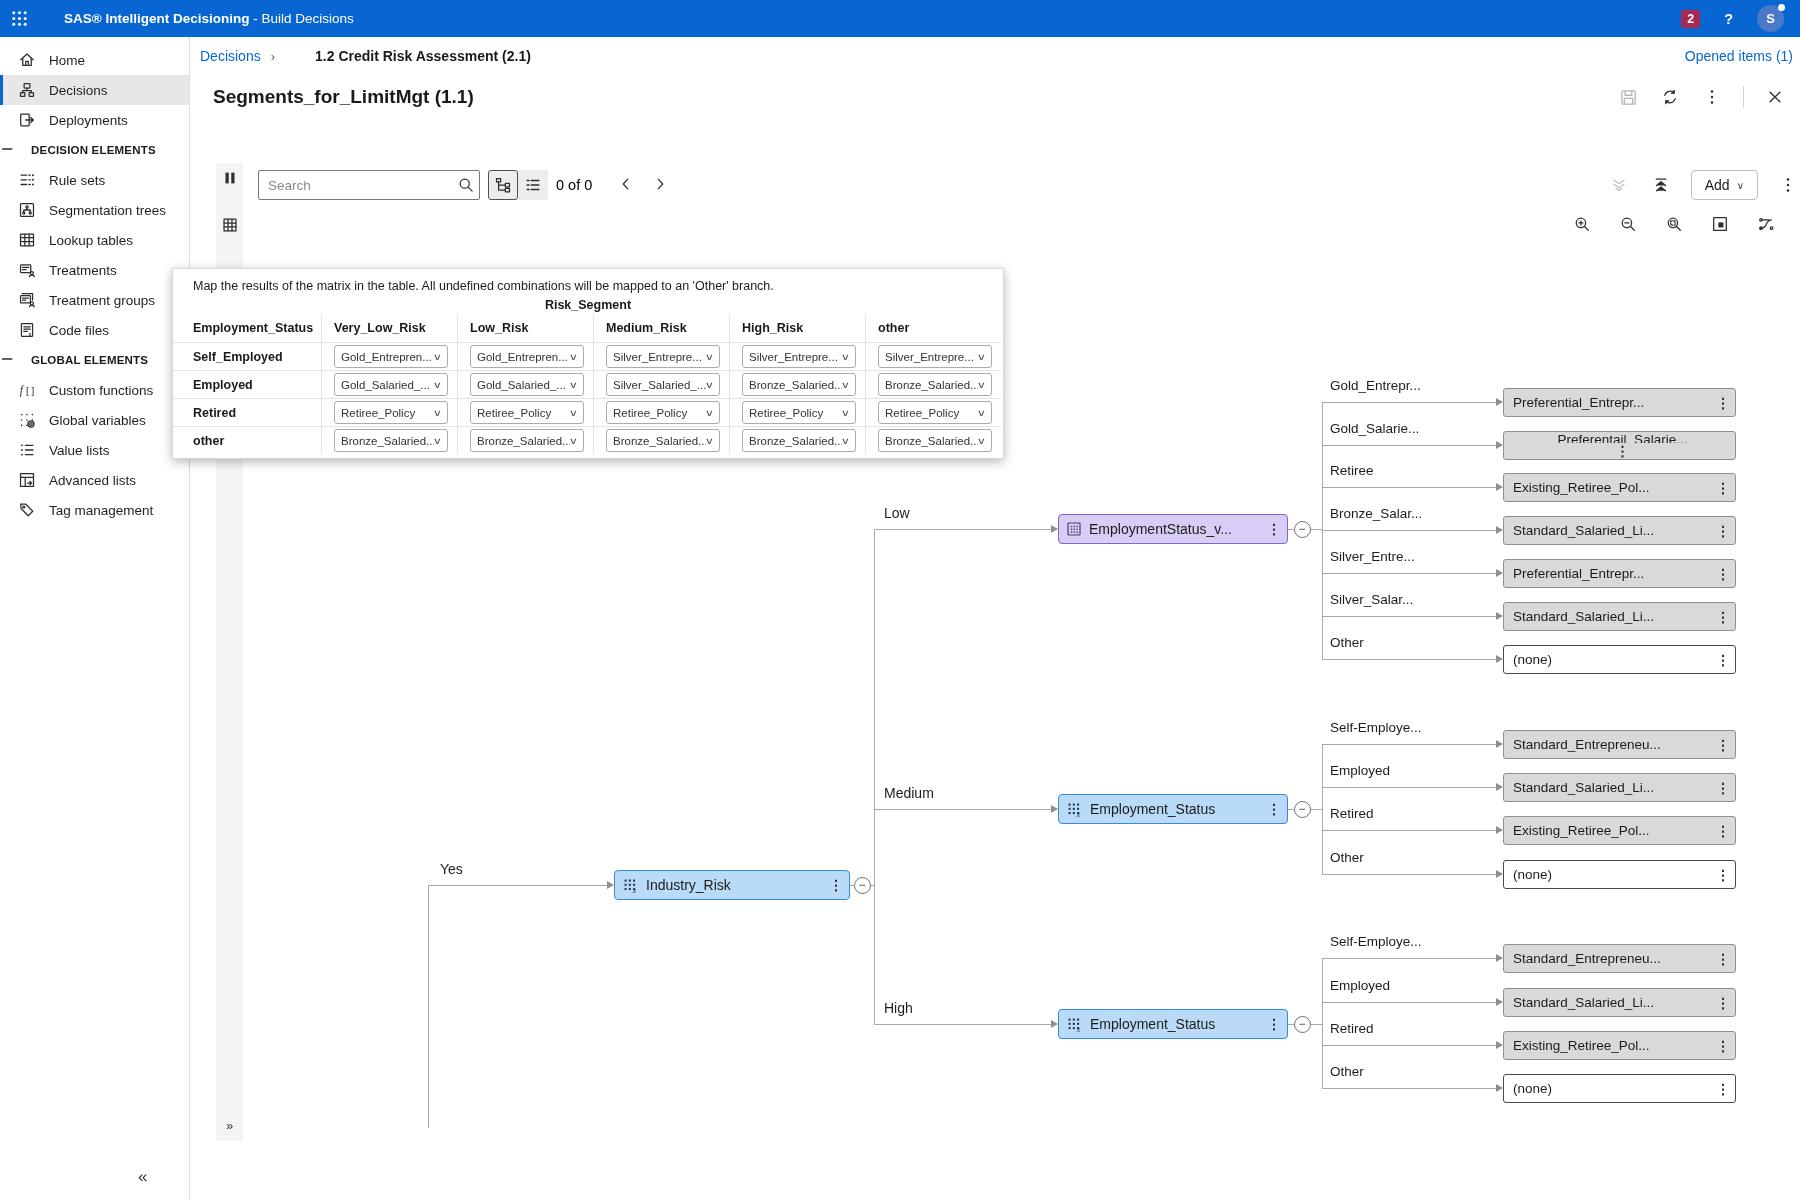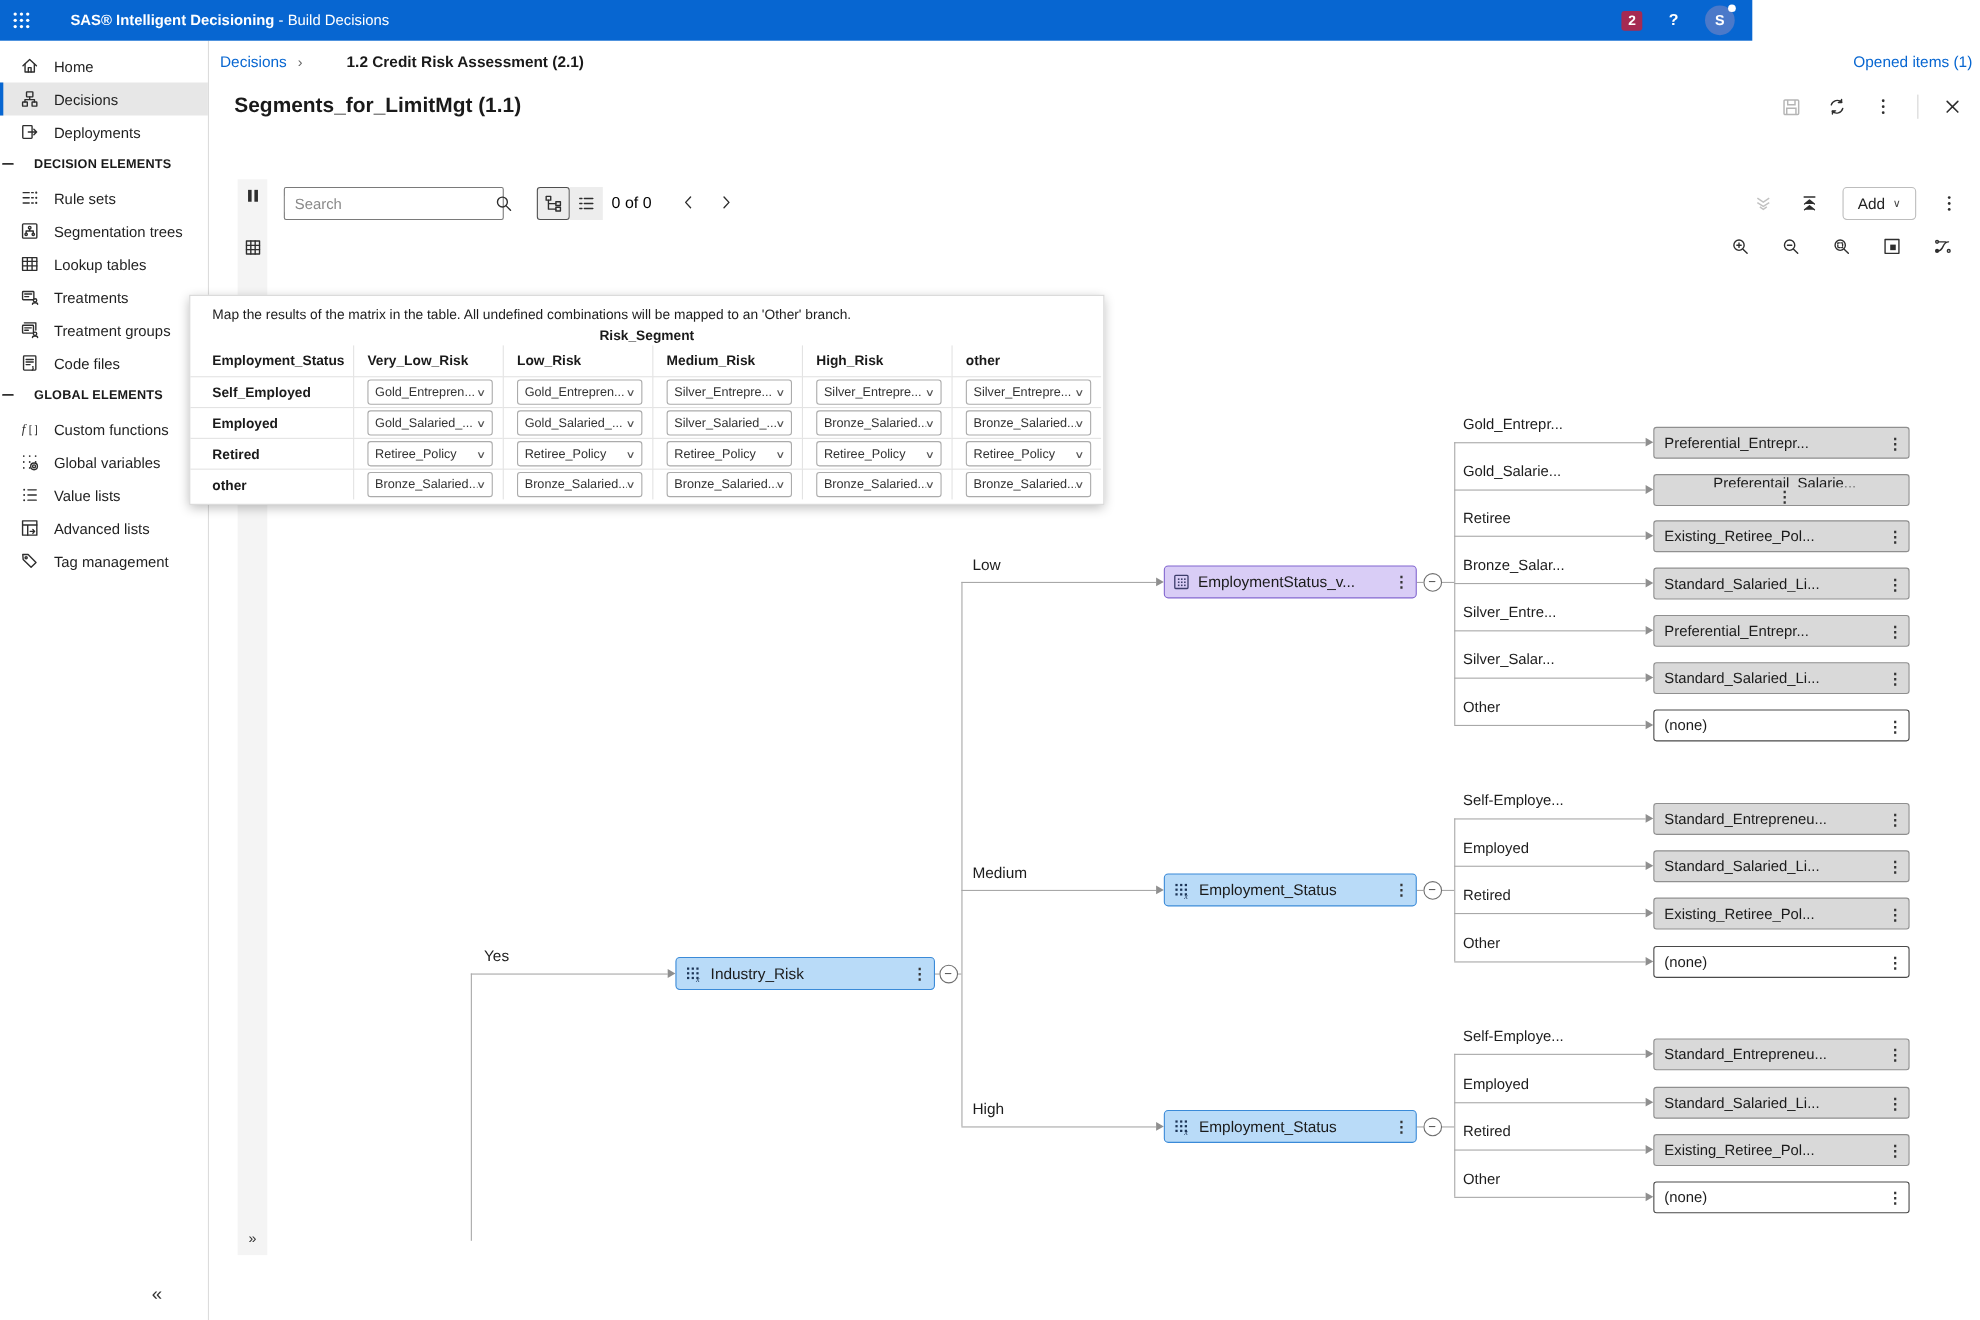--- a/index.html
+++ b/index.html
@@ -1,21 +1,21 @@
 <!DOCTYPE html>
 <html><head>
 <meta charset="utf-8">
 <style>
   * { margin:0; padding:0; box-sizing:border-box; }
   html,body { width:1800px; height:1200px; overflow:hidden; background:#fff;
     font-family:"Liberation Sans", sans-serif; -webkit-font-smoothing:antialiased; }
   #app { position:relative; width:1800px; height:1200px; background:#fff; }
 
   
-  #topbar { position:absolute; left:0; top:0; width:1593px; height:37px; background:#0766d1;
+  #topbar { position:absolute; left:0; top:0; width:1800px; height:37px; background:#0766d1;
     display:flex; align-items:center; color:#fff; z-index:50; }
   #waffle { width:38px; height:37px; display:flex; align-items:center; justify-content:center; cursor:pointer; }
   #topbar-title { margin-left:26px; font-size:13.5px; }
   #topbar-title b { font-weight:bold; }
   #topbar-right { margin-left:auto; display:flex; align-items:center; gap:24px; padding-right:16px; }
   .badge { background:#a62a52; color:#fff; font-weight:bold; font-size:12.5px; line-height:18px;
     padding:0 6px; border-radius:3px; }
   .help-q { font-size:14.5px; font-weight:bold; }
   .avatar { position:relative; width:27px; height:27px; border-radius:50%; background:#4b79c9;
     display:flex; align-items:center; justify-content:center; font-weight:bold; font-size:13px; }
@@ -47,34 +47,34 @@
   .tdivider { width:1px; height:22px; background:#d5d5d5; }
 
   
   #tabs-row { position:absolute; left:0; top:88px; width:1610px; height:33px; border-bottom:1px solid #d6d6d6;
     display:flex; align-items:flex-end; padding-left:22px; }
   .tab { height:33px; display:flex; align-items:center; padding:0 26px; font-size:14px; color:#333; cursor:pointer; }
   .tab.active { border:1px solid #c9c9c9; border-top:2px solid #0766d1; border-bottom:1px solid #fff;
     margin-bottom:-1px; color:#0766d1; background:#fff; }
 
   
-  #search-wrap { position:absolute; left:68px; top:133px; width:200px; height:30px; border:1px solid #7a7a7a;
+  #search-wrap { position:absolute; left:68px; top:133px; width:222px; height:30px; border:1px solid #7a7a7a;
     border-radius:2px; background:#fff; display:flex; align-items:center; }
   #search-input { border:none; outline:none; flex:1; padding:0 4px 0 9px; font-size:13.5px;
     font-family:"Liberation Sans", sans-serif; color:#333; }
   #search-input::placeholder { color:#8a8a8a; }
   #search-icon { width:26px; display:flex; align-items:center; justify-content:center; }
   #view-toggle { position:absolute; left:298px; top:133px; display:flex; }
   .vt-btn { width:30px; height:30px; display:flex; align-items:center; justify-content:center;
     background:#ededed; cursor:pointer; }
   .vt-btn.sel { border:1.6px solid #4f4f4f; border-radius:3px; }
   #match-count { position:absolute; left:366px; top:140px; font-size:14.5px; color:#000000; }
   .pager { position:absolute; top:134px; width:24px; height:26px; display:flex; align-items:center;
     justify-content:center; color:#bdbdbd; cursor:pointer; }
-  #toolbar-right { position:absolute; right:16px; top:133px; display:flex; align-items:center; gap:18px; }
+  #toolbar-right { position:absolute; right:0; top:133px; display:flex; align-items:center; gap:18px; }
   .tbicon { width:24px; height:24px; display:flex; align-items:center; justify-content:center; cursor:pointer; }
   #add-btn { height:30px; border:1px solid #bdbdbd; border-radius:4px; background:#fff; display:flex;
     align-items:center; gap:7px; padding:0 13px; font-size:14px; color:#222; cursor:pointer; }
   #zoom-icons { position:absolute; right:22px; top:175px; display:flex; align-items:center; gap:22px; }
 
   
   #strip { position:absolute; left:26px; top:126px; width:27px; height:978px; background:#f4f4f4; z-index:5; }
   .strip-btn { width:27px; height:29px; display:flex; align-items:center; justify-content:center; cursor:pointer; }
   #strip-expand { position:absolute; left:0; bottom:8px; width:27px; text-align:center; font-size:13px; color:#333; cursor:pointer; }
 

